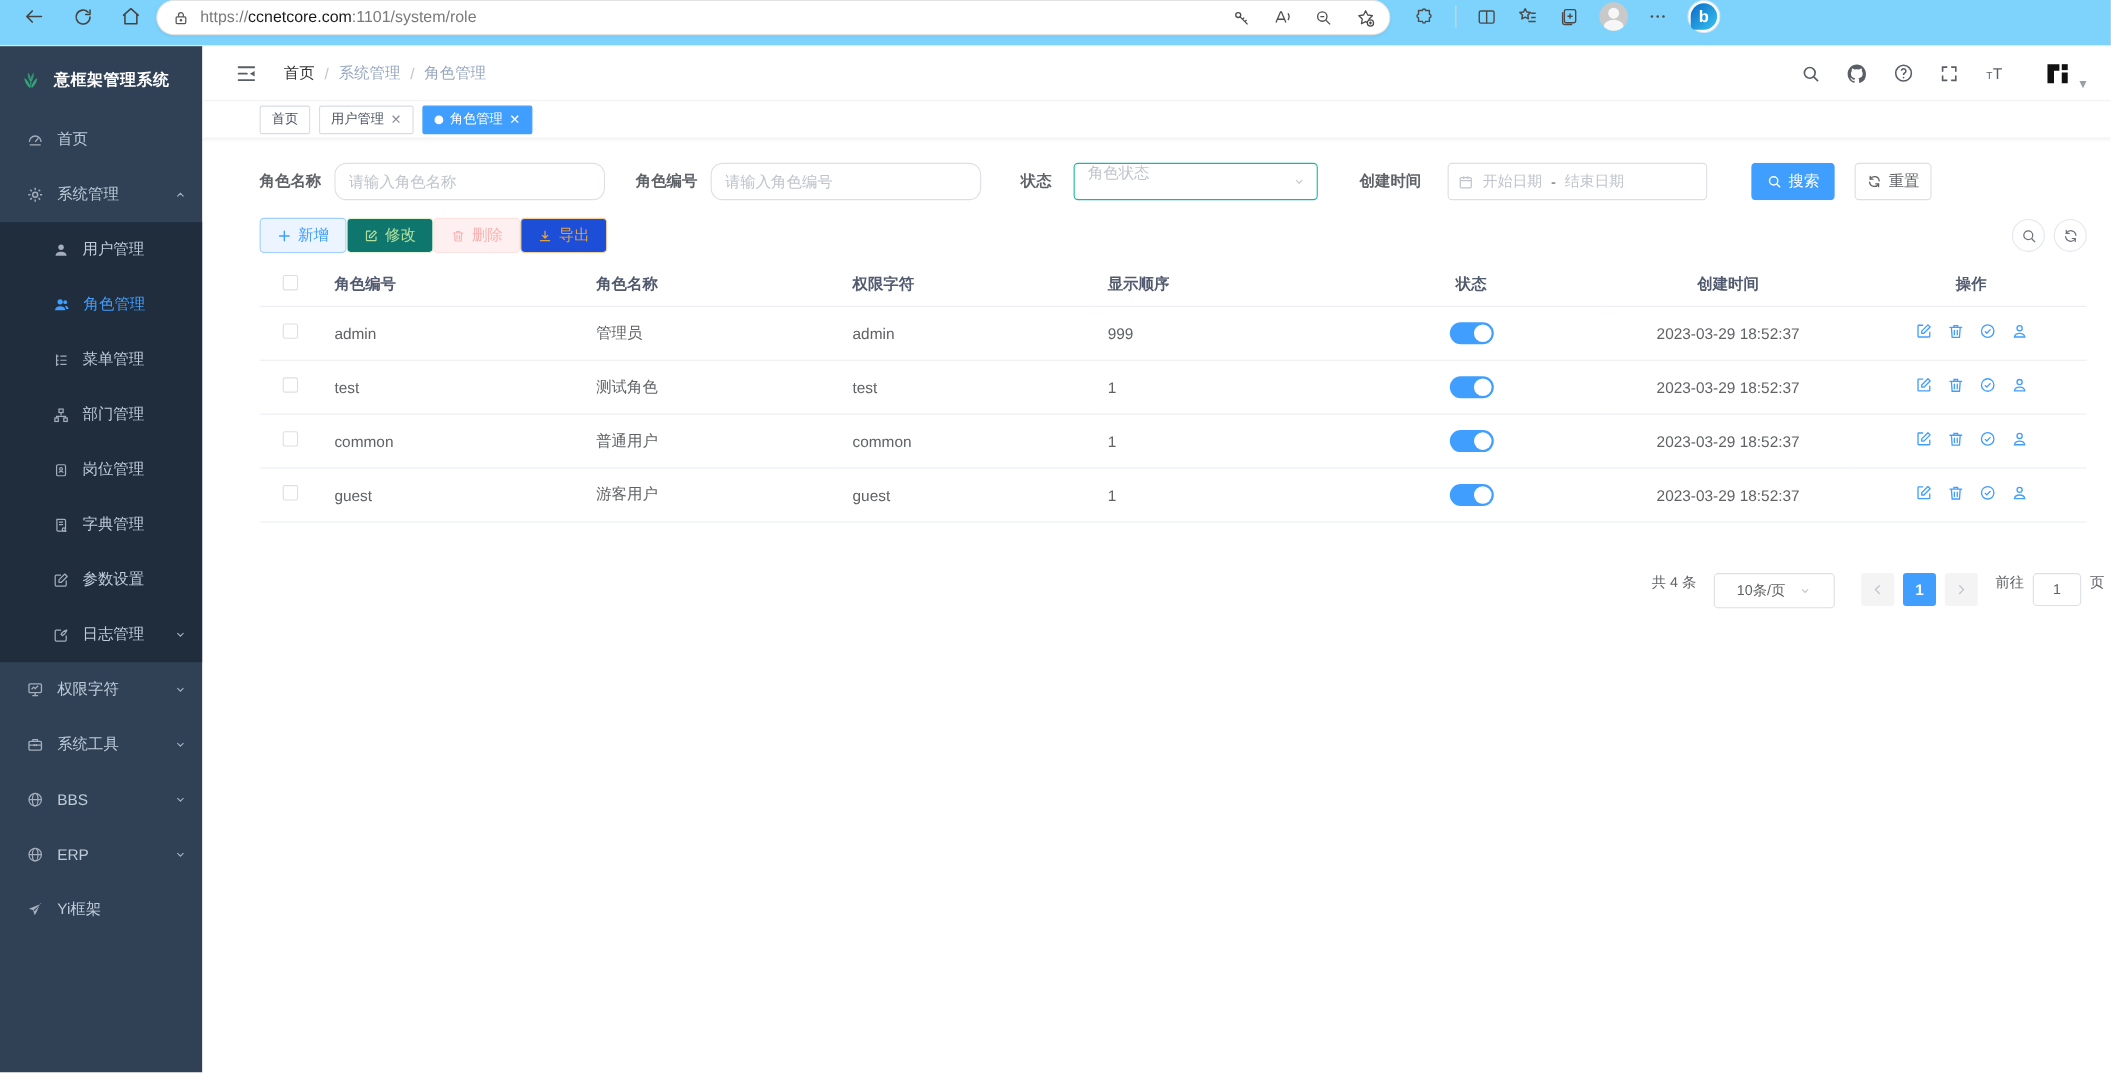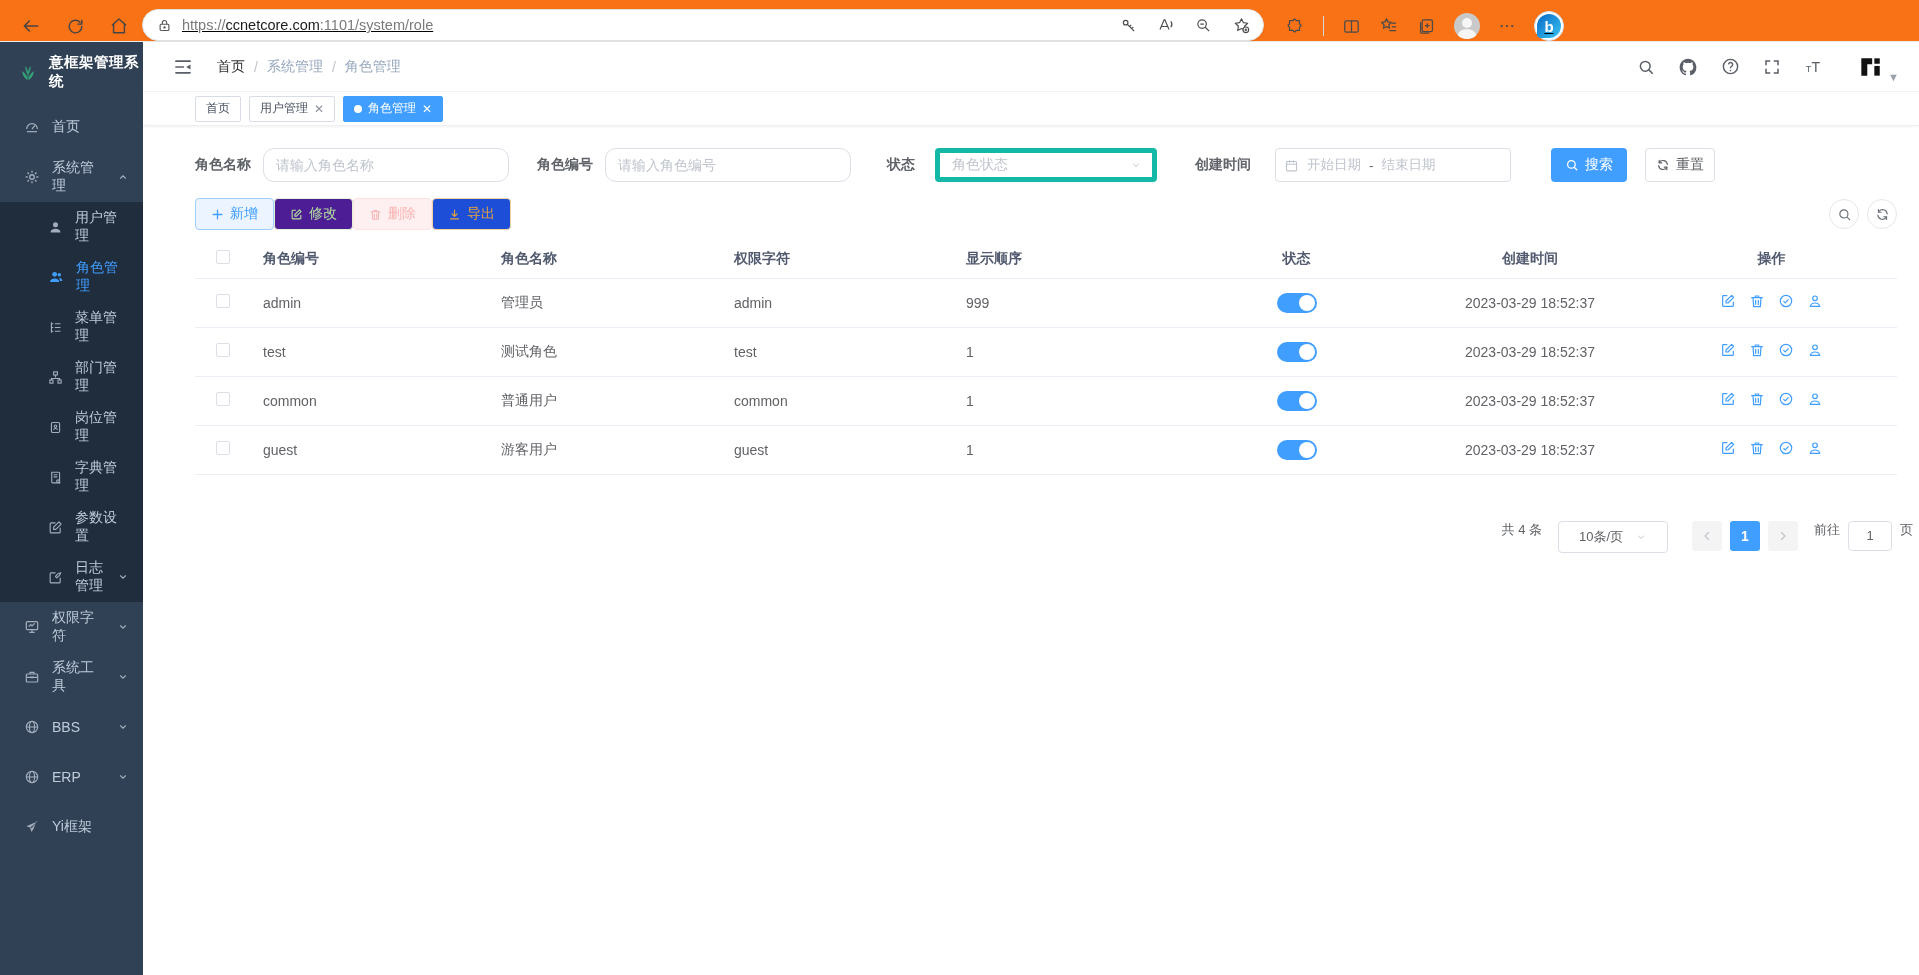--- a/index.html
+++ b/index.html
@@ -2,43 +2,43 @@
 <html><head>
 <meta charset="utf-8">
 <style>
   * { box-sizing: border-box; margin: 0; padding: 0; }
   html,body { width: 1919px; height: 975px; overflow: hidden;
     font-family: "Liberation Sans", "DejaVu Sans", sans-serif; background:#fff; }
   .ic { display:inline-flex; align-items:center; justify-content:center; flex:0 0 auto; }
   .ic svg { display:block; }
 
   
-  .browser-bar { height:42px; background:#f97316; border-bottom:1px solid #ececec;
-    display:flex; align-items:flex-end; padding:0 10px;text-decoration:underline; }
+  .browser-bar { height:42px; background:#7dd3fc; border-bottom:1px solid #ececec;
+    display:flex; align-items:flex-start; padding:0 10px; }
   .b-nav { display:flex; align-items:center; gap:14px; margin:0 8px 0 6px; color:#444; }
   .b-nav .ic { width:30px; height:30px; border-radius:4px; cursor:pointer; }
   .url-pill { flex:0 0 auto; width:1122px; height:32px; background:#fff; border:1px solid #e2e2e2;
     border-radius:16px; box-shadow:0 1px 3px rgba(0,0,0,.07); display:flex; align-items:center;
     padding:0 12px 0 14px; color:#555; }
   .url-text { font-size:14.5px; color:#7a7a7a; margin-left:10px; flex:1; white-space:nowrap; overflow:hidden; }
   .url-text .host { color:#1b1b1b; }
   .pill-icons { display:flex; align-items:center; gap:20px; color:#4d4d4d; }
   .b-right { display:flex; align-items:center; gap:18px; margin-left:22px; color:#4a4a4a; }
   .vdiv { width:1px; height:20px; background:#d8d8d8; }
   .b-avatar { width:26px; height:26px; border-radius:50%; background:#c9c9c9; position:relative; overflow:hidden; }
   .b-avatar:before { content:""; position:absolute; left:8px; top:5px; width:10px; height:10px; border-radius:50%; background:#f6f6f6; }
   .b-avatar:after { content:""; position:absolute; left:4px; top:16px; width:18px; height:12px; border-radius:50% 50% 0 0; background:#f6f6f6; }
   .bing { width:30px; height:30px; border-radius:50%; background:#fff; border:1px solid #cfe4f9;
     display:flex; align-items:center; justify-content:center; }
   .bing-in { width:24px; height:24px; border-radius:50% 50% 50% 4px; background:linear-gradient(135deg,#0a69c6,#38c4f2);
     color:#fff; font-weight:bold; font-size:15px; display:flex; align-items:center; justify-content:center; }
 
   
   .app { display:flex; height:933px; }
-  .sidebar { width:143px; background:#304156; color:#bfcbd9; flex:0 0 auto; display:flex; flex-direction:column; }
+  .sidebar { width:184px; background:#304156; color:#bfcbd9; flex:0 0 auto; display:flex; flex-direction:column; }
   .logo { height:60px; display:flex; align-items:center; padding-left:16px; gap:9px; }
   .logo-title { color:#fff; font-weight:bold; font-size:14.5px; letter-spacing:.5px; }
   .menu { font-size:14px; }
   .m-item { height:50px; display:flex; align-items:center; padding:0 14px 0 24px; gap:12px; cursor:pointer; }
   .m-item .lbl { flex:1; }
   .m-item .ic { color:#a3adbb; }
   .submenu { background:#1f2d3d; }
   .submenu .m-item { padding-left:48px; }
   .m-item.active { color:#409eff; }
   .m-item.active .ic { color:#409eff; }
@@ -68,34 +68,34 @@
   .tag.active .x { color:#fff; }
   .dot { width:8px; height:8px; border-radius:50%; background:#fff; }
 
   
   .content { flex:1; padding:22px 22px 0 52px; }
   .filter-row { display:flex; align-items:center; }
   .f-label { font-size:14px; font-weight:bold; color:#5f6368; flex:0 0 auto; }
   .f-input { height:34px; border:1px solid #dcdfe6; border-radius:4px; padding:0 12px; font-size:14px; color:#606266; }
   .f-input::placeholder { color:#bfc4cc; }
   .w246 { width:246px;border-radius:11px; }
-  .sel { width:222px; height:34px; border:5px solid #14b8a6; border-radius:4px; display:flex; align-items:center;
+  .sel { width:222px; height:34px; border:1px solid #14b8a6; border-radius:4px; display:flex; 
     padding:0 10px 0 12px; color:#bfc4cc; font-size:14px; cursor:pointer; }
   .sel .lbl { flex:1; }
   .daterange { width:236px; height:34px; border:1px solid #dcdfe6; border-radius:4px; display:flex; align-items:center;
     padding:0 8px; gap:8px; color:#bfc4cc; font-size:13.5px; cursor:pointer; }
   .btn { height:34px; border-radius:4px; display:inline-flex; align-items:center; justify-content:center; gap:6px;
     font-size:14px; cursor:pointer; border:1px solid transparent; }
   .btn-search { width:76px; background:#409eff; color:#fff; }
   .btn-reset { width:70px; background:#fff; color:#606266; border-color:#dcdfe6; }
 
   .toolbar-row { display:flex; align-items:center; margin-top:16px; }
   .tbtn { height:32px; padding:0 15px; }
   .tbtn.add { background:#ecf5ff; border-color:#a0cfff; color:#409eff; }
-  .tbtn.edit { background:#4c1d95; border-color:#e1f3d8; color:#b3e19d; cursor:not-allowed;align-items:center; }
+  .tbtn.edit { background:#0f766e; border-color:#e1f3d8; color:#b3e19d; cursor:not-allowed;align-items:center; }
   .tbtn.del { background:#fef0f0; border-color:#fde2e2; color:#f9b3b3; cursor:not-allowed; }
   .tbtn.exp { background:#1d4ed8; border-color:#f3d19e; color:#e6a23c; }
   .round-btns { margin-left:auto; display:flex; gap:8px; }
   .rbtn { width:30px; height:30px; border:1px solid #e4e7ed; border-radius:50%; color:#6b7178;
     display:flex; align-items:center; justify-content:center; cursor:pointer; background:#fff; }
 
   table.grid { width:100%; border-collapse:collapse; margin-top:10px; table-layout:fixed; }
   .grid th { height:38px; font-size:14px; color:#515a6e; font-weight:bold; border-bottom:1px solid #ebeef5;
     text-align:left; padding:0 0 0 12px; }
   .grid td { height:49px; font-size:14px; color:#606266; border-bottom:1px solid #ebeef5; padding:0 0 0 12px; }

